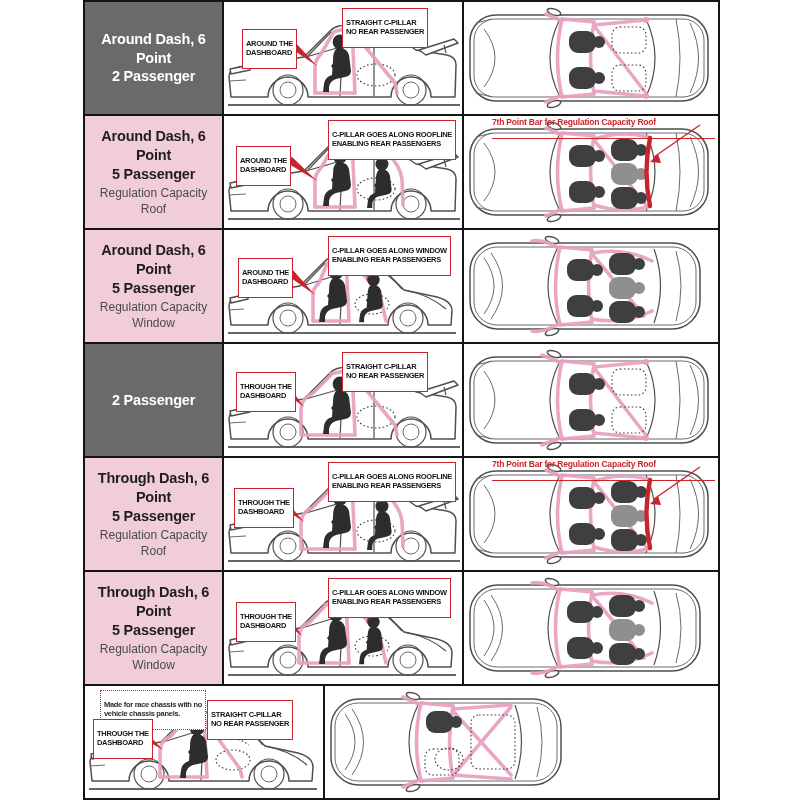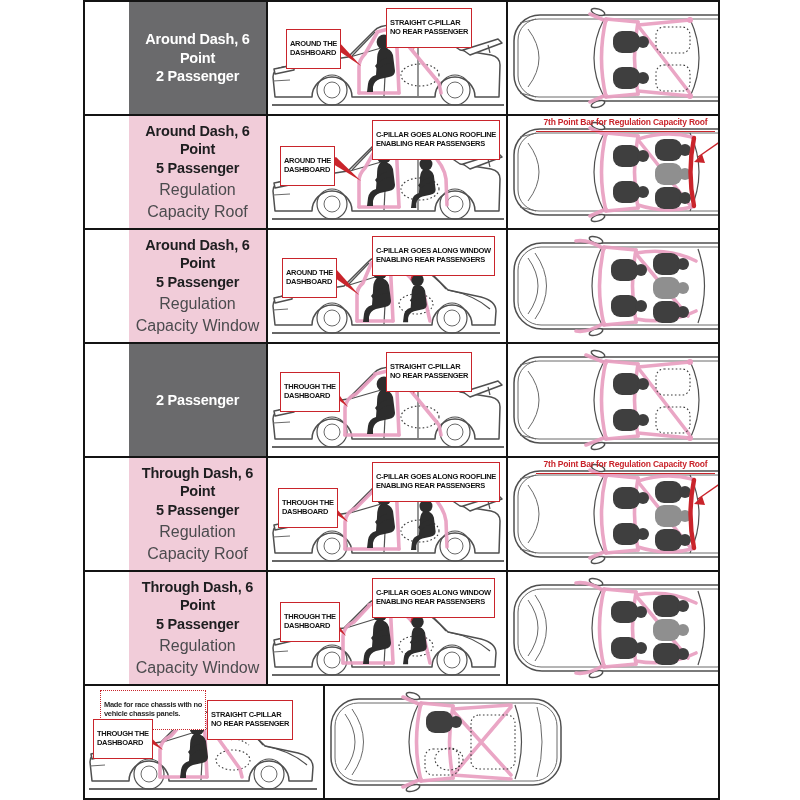--- a/index.html
+++ b/index.html
@@ -1,32 +1,32 @@
 <!DOCTYPE html>
 <html><head>
 <meta charset="utf-8">
 <style>
   html,body{margin:0;padding:0;background:#fff;}
   body{width:800px;height:800px;position:relative;font-family:"Liberation Sans",sans-serif;-webkit-font-smoothing:antialiased;}
   .chart{position:absolute;left:83px;top:0;width:637px;height:800px;box-sizing:border-box;border:2px solid #141414;display:flex;flex-direction:column;background:#fff;}
   .row{flex:1 1 0;display:flex;border-bottom:2px solid #141414;min-height:0;}
   .row:last-child{border-bottom:none;}
-  .label-cell{width:139px;flex:none;box-sizing:border-box;border-right:2px solid #141414;display:flex;flex-direction:column;justify-content:center;align-items:center;text-align:center;padding:0 4px;margin-left:44px;}
+  .label-cell{width:139px;flex:none;box-sizing:border-box;border-right:2px solid #141414;display:flex;flex-direction:column;justify-content:center;align-items:center;text-align:center;padding:0 4px;}
   .label-cell.dark{background:#6a6a6c;}
   .label-cell.pink{background:#f1ccd9;}
   .t-main{font-weight:700;font-size:14.5px;line-height:1.3;color:#1e1e20;letter-spacing:-0.2px;}
   .dark .t-main{color:#ffffff;}
-  .t-sub{font-size:16px;line-height:1.35;color:#4b4b4e;margin-top:1px;}
+  .t-sub{font-size:12px;line-height:1.35;color:#4b4b4e;margin-top:1px;}
   .dark .t-sub{color:#f3f3f3;font-weight:700;font-size:11px;}
   .side-cell{width:240px;flex:none;box-sizing:border-box;border-right:2px solid #141414;position:relative;background:#fff;overflow:hidden;}
   .top-cell{flex:1 1 auto;position:relative;background:#fff;overflow:hidden;}
   .side-cell svg,.top-cell svg{position:absolute;left:0;bottom:1px;}
   .ann{position:absolute;z-index:4;background:#fff;border:1.5px solid #c9242b;color:#131313;font-weight:700;font-size:7.5px;line-height:1.18;letter-spacing:-0.3px;padding:10px 3px;white-space:nowrap;}
   .ann.dashed{border-style:dotted;color:#2a2a2a;}
-  .topnote{position:absolute;z-index:4;left:28px;right:3px;top:1px;text-align:center;color:#c9242b;font-weight:700;font-size:8.5px;letter-spacing:-0.2px;border-bottom:1.4px solid #c9242b;padding-bottom:4px;white-space:nowrap;}
+  .topnote{position:absolute;z-index:4;left:28px;right:3px;top:1px;color:#c9242b;font-weight:700;font-size:8.5px;letter-spacing:-0.2px;border-bottom:1.4px solid #c9242b;padding-bottom:11px;white-space:nowrap;}
   
   .car{fill:#ffffff;stroke:#4f4f4f;stroke-width:1.5;stroke-linejoin:round;}
   .ln{fill:none;stroke:#4f4f4f;stroke-width:1.2;stroke-linejoin:round;}
   .ln2{fill:none;stroke:#6a6a6a;stroke-width:1;}
   .dot{fill:none;stroke:#3a3a3a;stroke-width:1.1;stroke-dasharray:1.6,2.3;}
   .cage{fill:none;stroke:#e99fc1;stroke-width:3.6;stroke-linecap:round;stroke-linejoin:round;opacity:.92;}
   .cagedot{fill:#e99fc1;}
   .cage7{fill:none;stroke:#c9242b;stroke-width:4.4;stroke-linecap:round;}
   .fig{fill:#2d2d2d;}
   .figmid{fill:#8f8f8f;}

